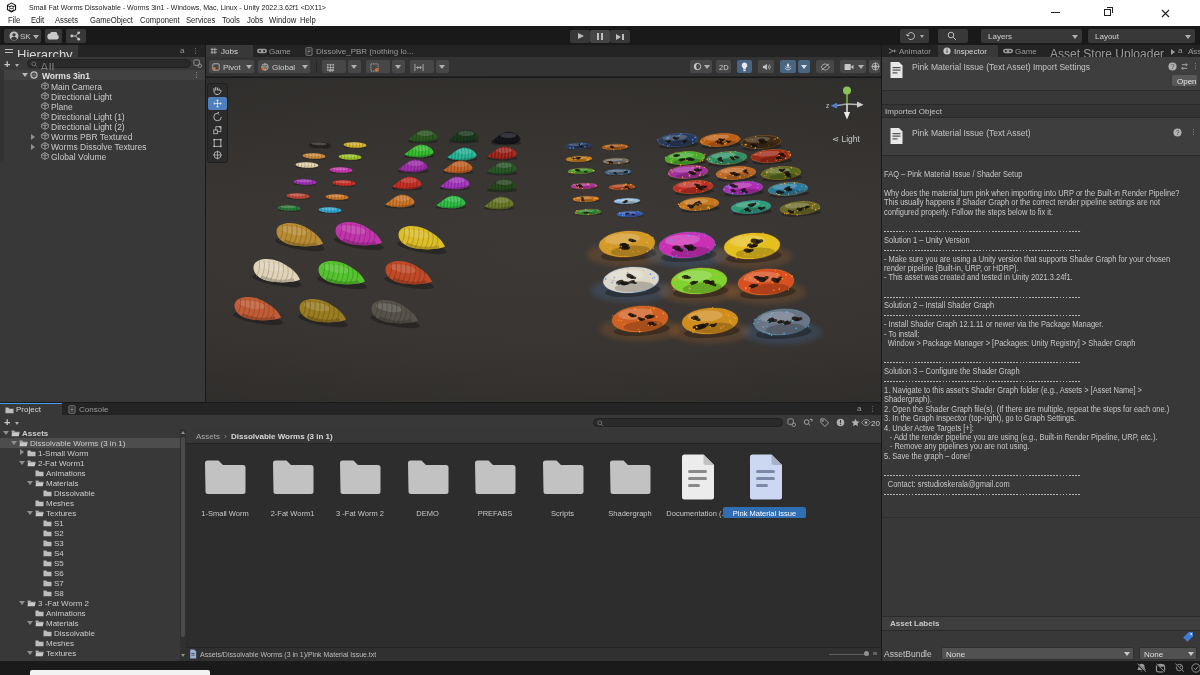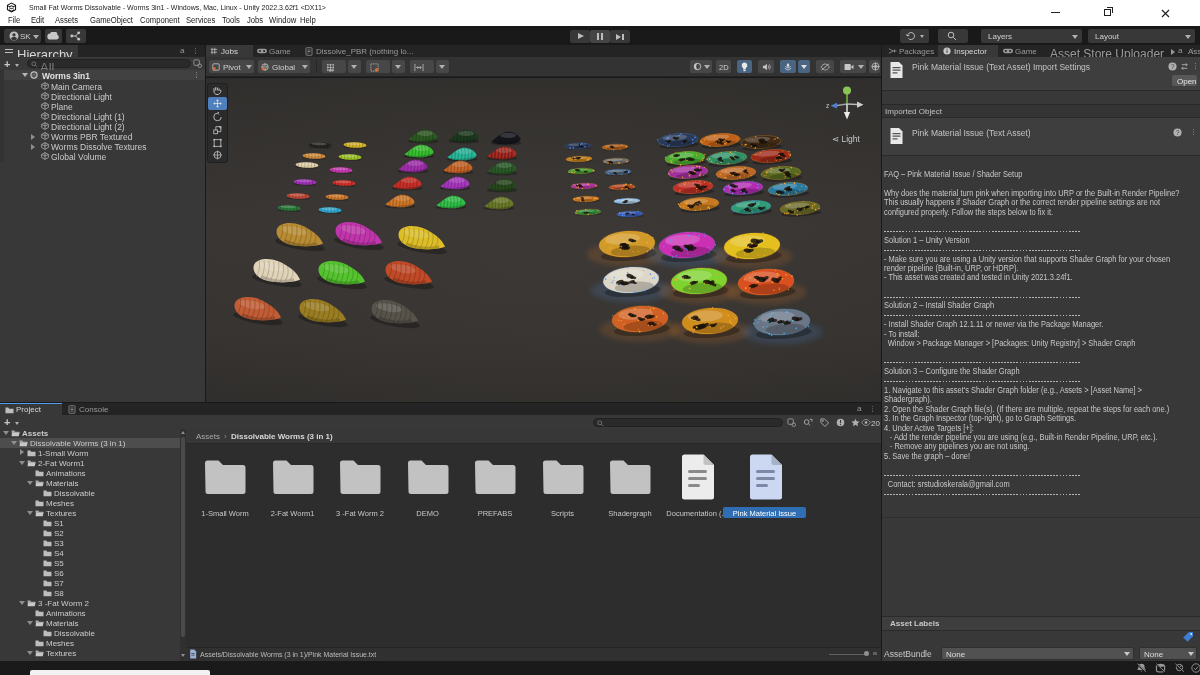--- a/index.html
+++ b/index.html
@@ -2143,21 +2143,21 @@
     </svg>
 <div class="abs txt" style="left:200px;top:650px;font-size:7.5px;color:#bdbdbd;transform:scaleX(0.93);transform-origin:left;">Assets/Dissolvable Worms (3 in 1)/Pink Material Issue.txt</div>
 <div class="abs" style="left:829px;top:653.5px;width:40px;height:1px;background:#606060;"></div>
 <div class="abs" style="left:864px;top:651px;width:5px;height:5px;border-radius:50%;background:#909090;"></div>
 <div class="abs" style="left:873px;top:652px;width:4px;height:3px;background:#606060;"></div>
 <div class="abs" style="left:881px;top:45px;width:1px;height:616px;background:#191919;"></div>
 <div class="abs tabstrip" style="left:882px;top:45px;width:318px;height:12px;"></div>
 <svg class="abs" style="left:888px;top:47px" width="9" height="8" viewBox="0 0 11 10">
       <path d="M1 2 6 5 1 8M5.5 5h5M8 3.2v3.6" stroke="#9a9a9a" fill="none"></path>
     </svg>
-<div class="abs txt tab-i" style="left:899px;top:47px;font-size:8px;">Packages</div>
+<div class="abs txt tab-i" style="left:899px;top:47px;font-size:8px;">Animator</div>
 <div class="abs tab-a" style="left:938px;top:45px;width:60px;height:12px;"></div>
 <svg class="abs" style="left:943px;top:47px" width="8" height="8" viewBox="0 0 10 10">
       <circle cx="5" cy="5" r="4.5" fill="#c8c8c8"></circle>
       <rect x="4.4" y="4" width="1.2" height="3.4" fill="#383838"></rect>
       <rect x="4.4" y="2" width="1.2" height="1.2" fill="#383838"></rect>
     </svg>
 <div class="abs txt" style="left:954px;top:47px;font-size:8px;color:#d8d8d8;">Inspector</div>
 <svg class="abs" style="left:1003px;top:48px" width="10" height="6" viewBox="0 0 14 8">
       <rect x="0" y="1" width="14" height="6" rx="3" fill="#9a9a9a"></rect>
       <circle cx="4" cy="4" r="1.5" fill="#242424"></circle>

